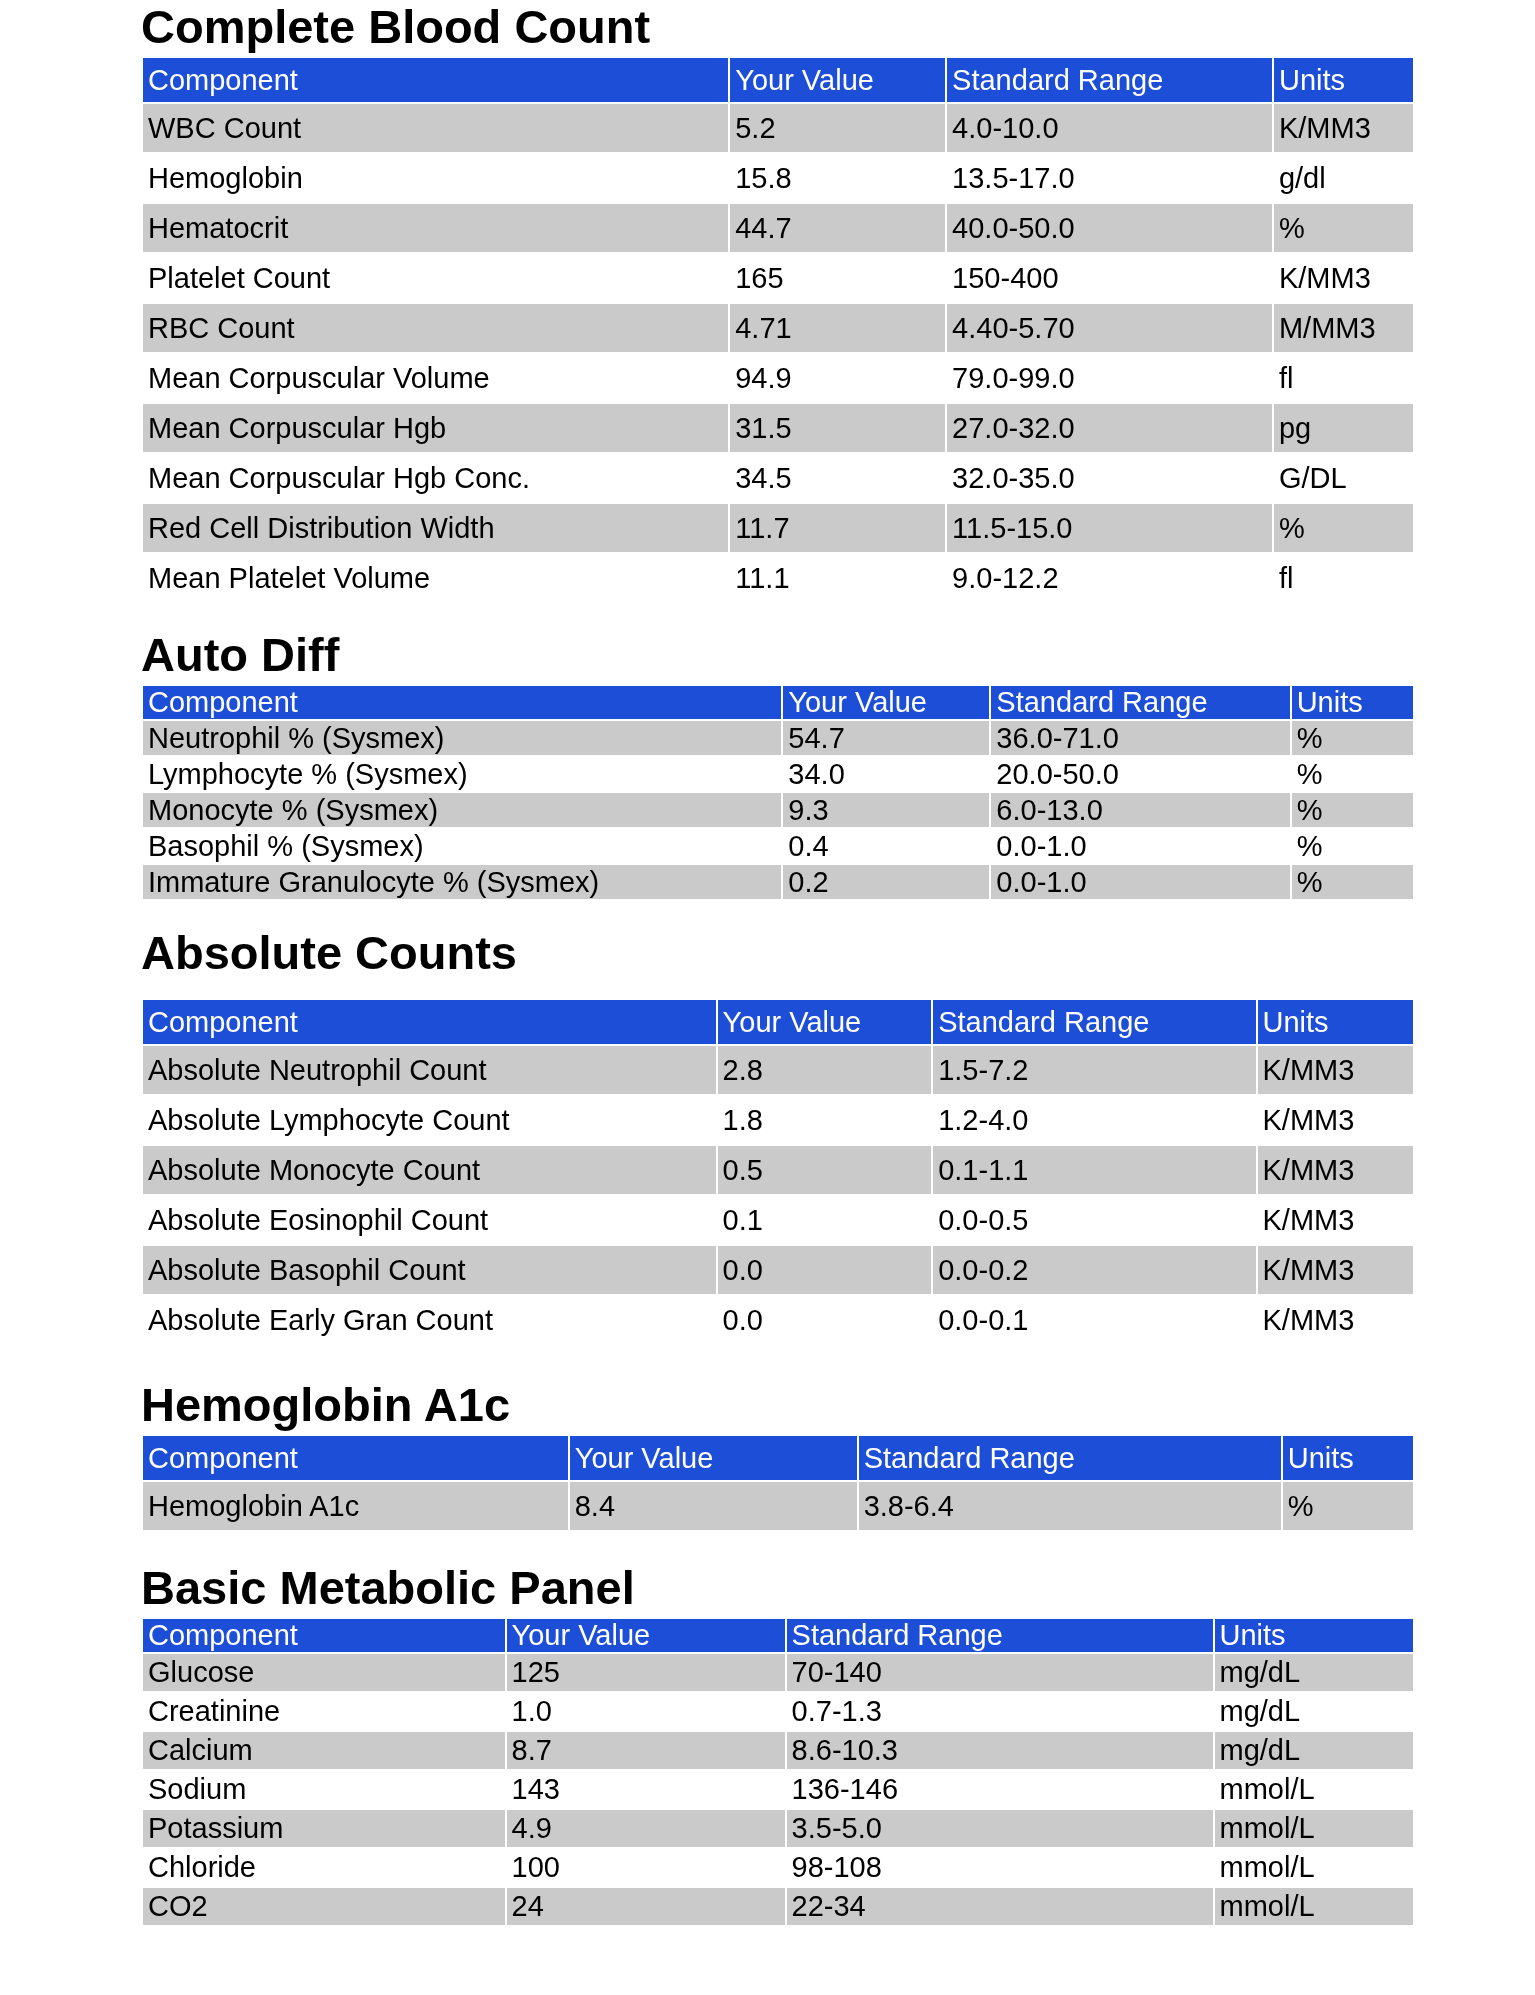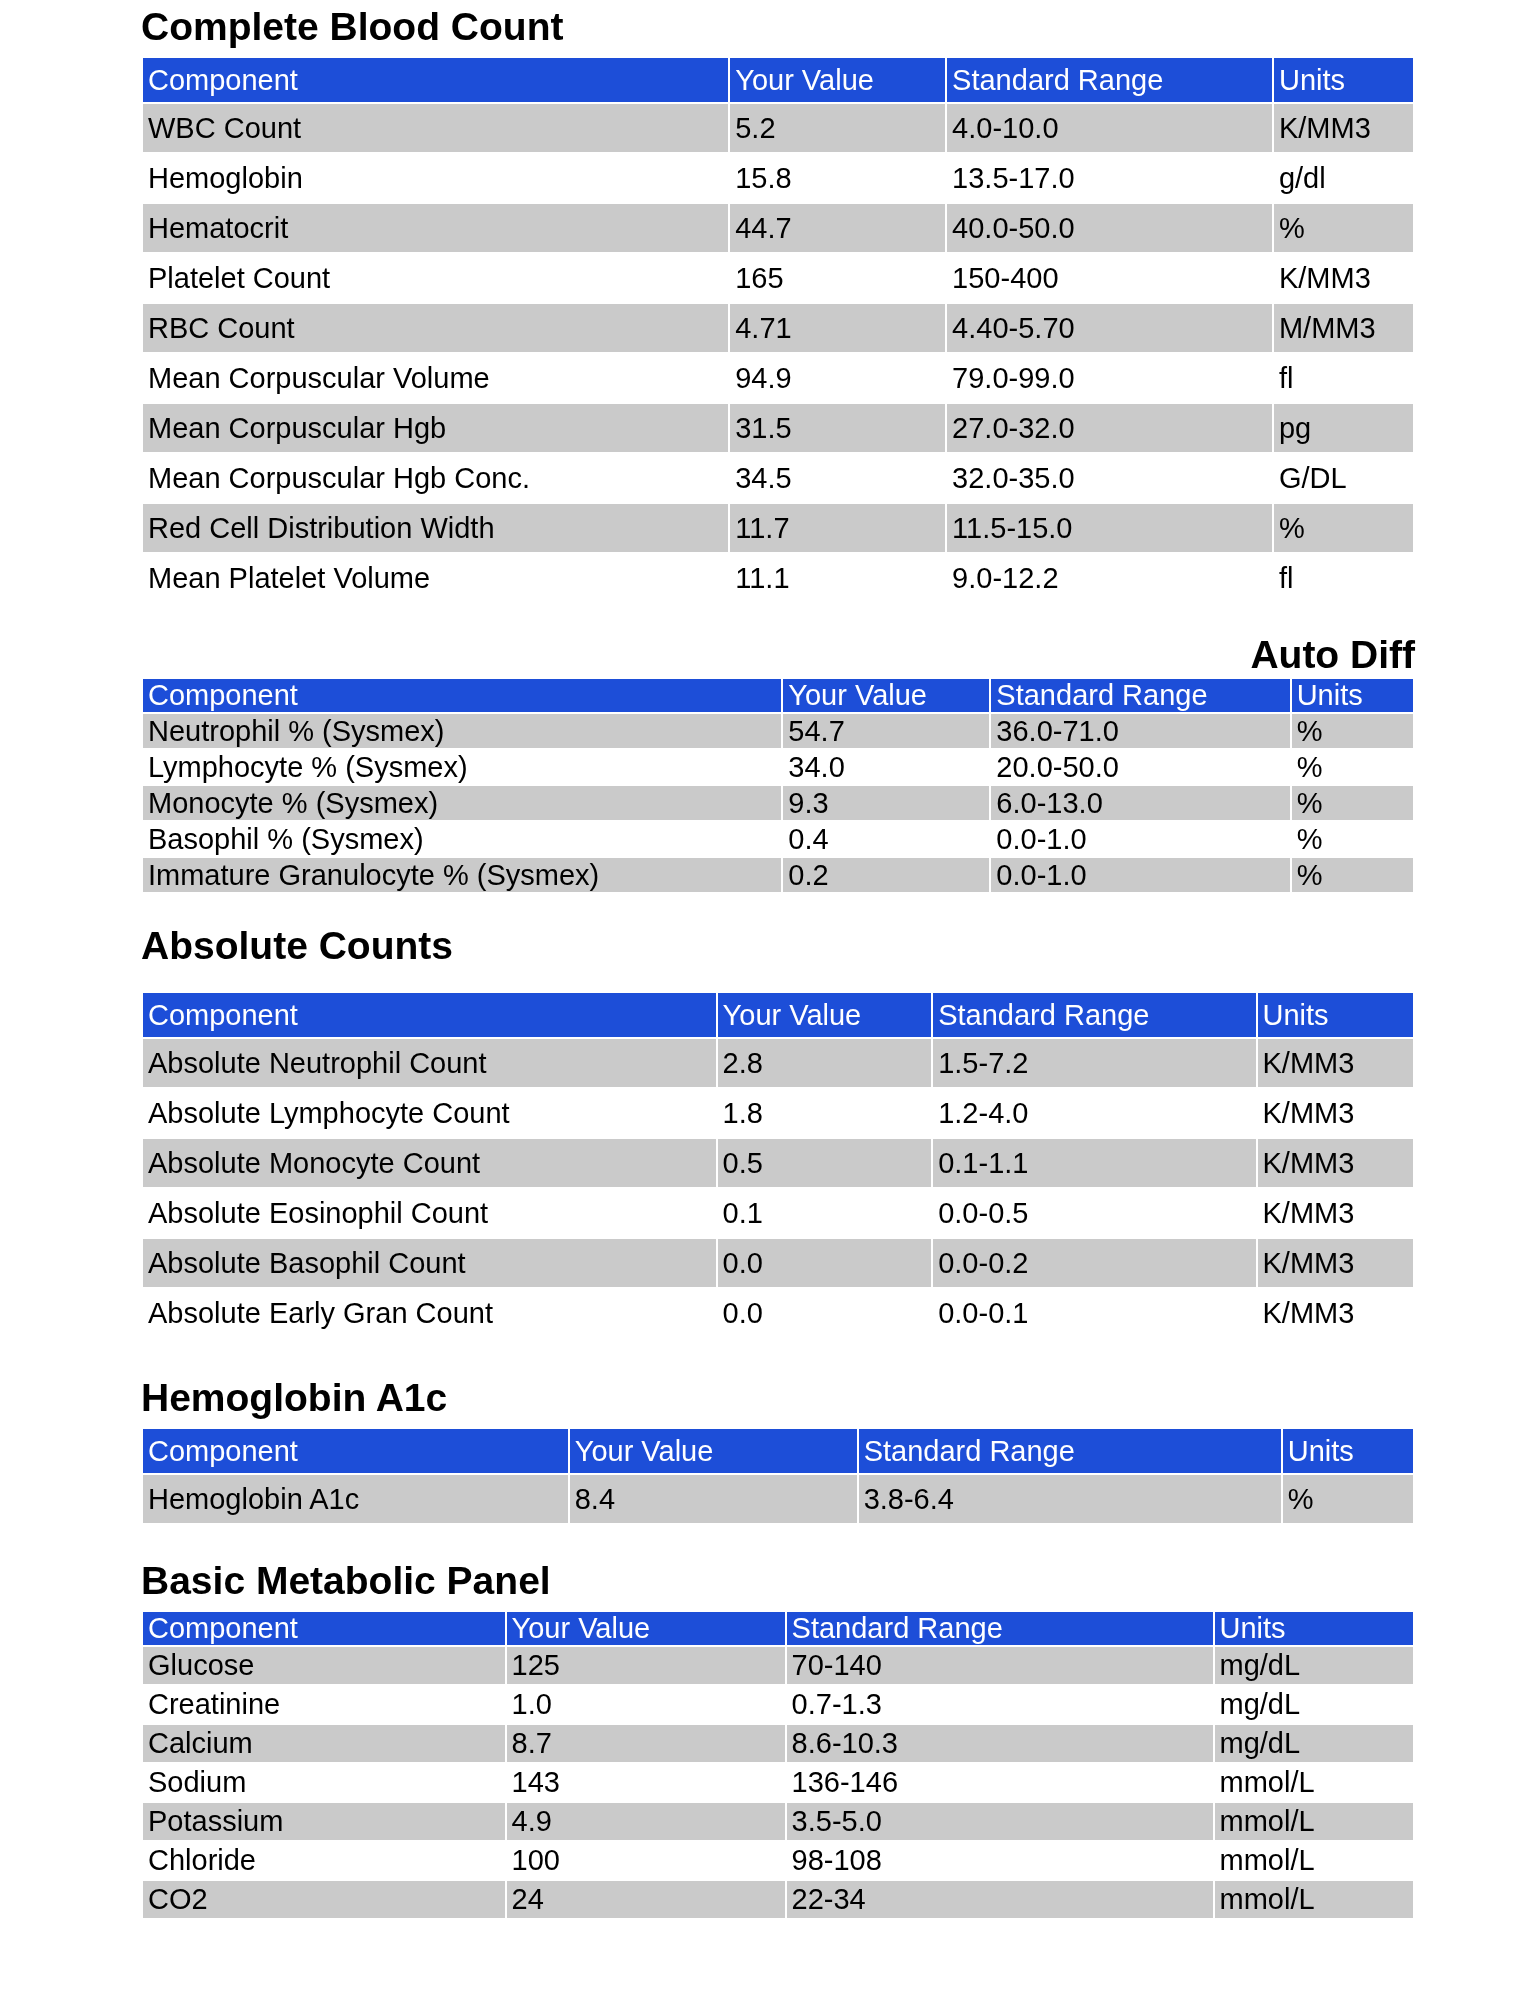--- a/index.html
+++ b/index.html
@@ -12,28 +12,28 @@
     height: 1995px;
     font-family: "Liberation Sans", sans-serif;
     color: #000000;
     overflow: hidden;
   }
   .page {
     padding: 0 120px 0 141px;
     box-sizing: border-box;
   }
   .title {
-    font-size: 39px;
+    font-size: 47px;
     line-height: 42px;
     font-weight: bold;
     color: #000000;
     margin: 0;
   }
   .s0 .title { margin: 6px 0 8px 0; }
-  .s1 .title { margin: 30px 0 1px 0; text-align: right; }
+  .s1 .title { margin: 30px 0 8px 0; }
   .s2 .title { margin: 31px 0 24px 0; }
   .s3 .title { margin: 38px 0 8px 0; }
   .s4 .title { margin: 35px 0 8px 0; }
 
   table.results {
     width: 100%;
     table-layout: fixed;
     border-collapse: separate;
     border-spacing: 2px;
   }

